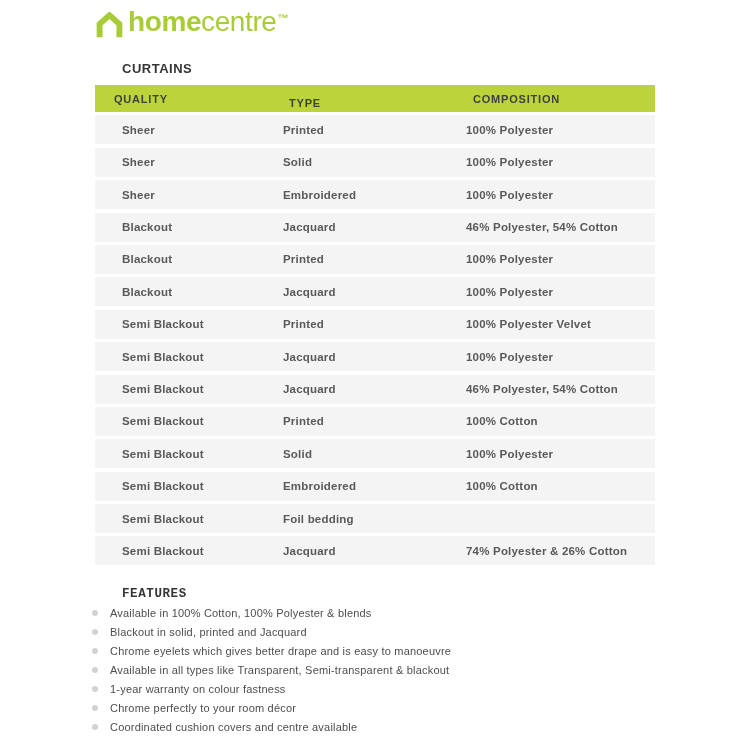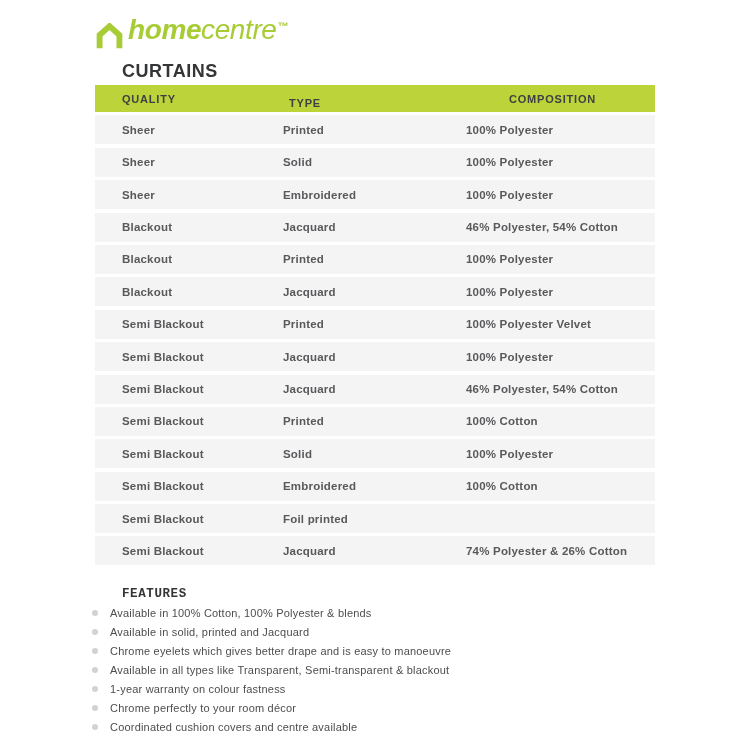--- a/index.html
+++ b/index.html
@@ -13,24 +13,23 @@
     width: 750px;
     height: 750px;
     background: #ffffff;
     overflow: hidden;
   }
 
   
   .logo {
     position: absolute;
     left: 96px;
-    top: 15px;
+    top: 7px;
     display: flex;
-    align-items: flex-end;
-    font-style: italic;
+    align-items: center;
   }
   .logo svg { display: block; margin-right: 5px; margin-top: 1px; }
   .logo-text {
     font-size: 28px;
     line-height: 29px;
     color: var(--brand-green, #a8cc36);
     letter-spacing: -0.4px;
     white-space: nowrap;
   }
   .logo-text .home  { font-weight: bold; }
@@ -43,21 +42,21 @@
     left: 1px;
     letter-spacing: 0;
   }
 
   
   .page-title {
     position: absolute;
     left: 122px;
     top: 61px;
     margin: 0;
-    font-size: 18px;
+    font-size: 13px;
     font-weight: bold;
     color: var(--heading-text, #343536);
     letter-spacing: 0.5px;
   }
 
   
   .spec-table {
     position: absolute;
     left: 95px;
     top: 85px;
@@ -70,23 +69,23 @@
   }
   .thead {
     height: 27px;
     background: var(--header-band-green, #bcd43a);
     color: var(--header-text, #3e4042);
     font-size: 11px;
     font-weight: bold;
     letter-spacing: 0.8px;
     margin-bottom: 3.4px;
   }
-  .thead .c1 { padding-left: 27px; }
+  .thead .c1 { padding-left: 19px; }
   .thead .c2 { padding-left: 6px; margin-top: 9px; }
-  .thead .c3 { padding-left: 7px; margin-left: 36px; }
+  .thead .c3 { padding-left: 7px; }
   .trow {
     height: 29px;
     background: var(--row-bg, #f4f4f5);
     margin-bottom: 3.4px;
     color: var(--cell-text, #59595b);
     font-size: 11.5px;
     letter-spacing: 0.2px;
     font-weight: bold;
   }
   .trow .c1 { padding-left: 27px; }
@@ -207,39 +206,39 @@
         <div class="c2">Solid</div>
         <div class="c3">100% Polyester</div>
       </div>
         <div class="trow">
         <div class="c1">Semi Blackout</div>
         <div class="c2">Embroidered</div>
         <div class="c3">100% Cotton</div>
       </div>
         <div class="trow">
         <div class="c1">Semi Blackout</div>
-        <div class="c2">Foil printed</div>
+        <div class="c2">Foil bedding</div>
       </div>
         <div class="trow">
         <div class="c1">Semi Blackout</div>
         <div class="c2">Jacquard</div>
         <div class="c3">74% Polyester &amp; 26% Cotton</div>
       </div>
       </div>
   </div>
 
   <h2 class="features-title">FEATURES</h2>
   <div class="feature-list">
       <div class="feature">
       <span class="bullet"></span>
       <span class="ftext">Available in 100% Cotton, 100% Polyester &amp; blends</span>
     </div>
       <div class="feature">
       <span class="bullet"></span>
-      <span class="ftext">Available in solid, printed and Jacquard</span>
+      <span class="ftext">Blackout in solid, printed and Jacquard</span>
     </div>
       <div class="feature">
       <span class="bullet"></span>
       <span class="ftext">Chrome eyelets which gives better drape and is easy to manoeuvre</span>
     </div>
       <div class="feature">
       <span class="bullet"></span>
       <span class="ftext">Available in all types like Transparent, Semi-transparent &amp; blackout</span>
     </div>
       <div class="feature">

